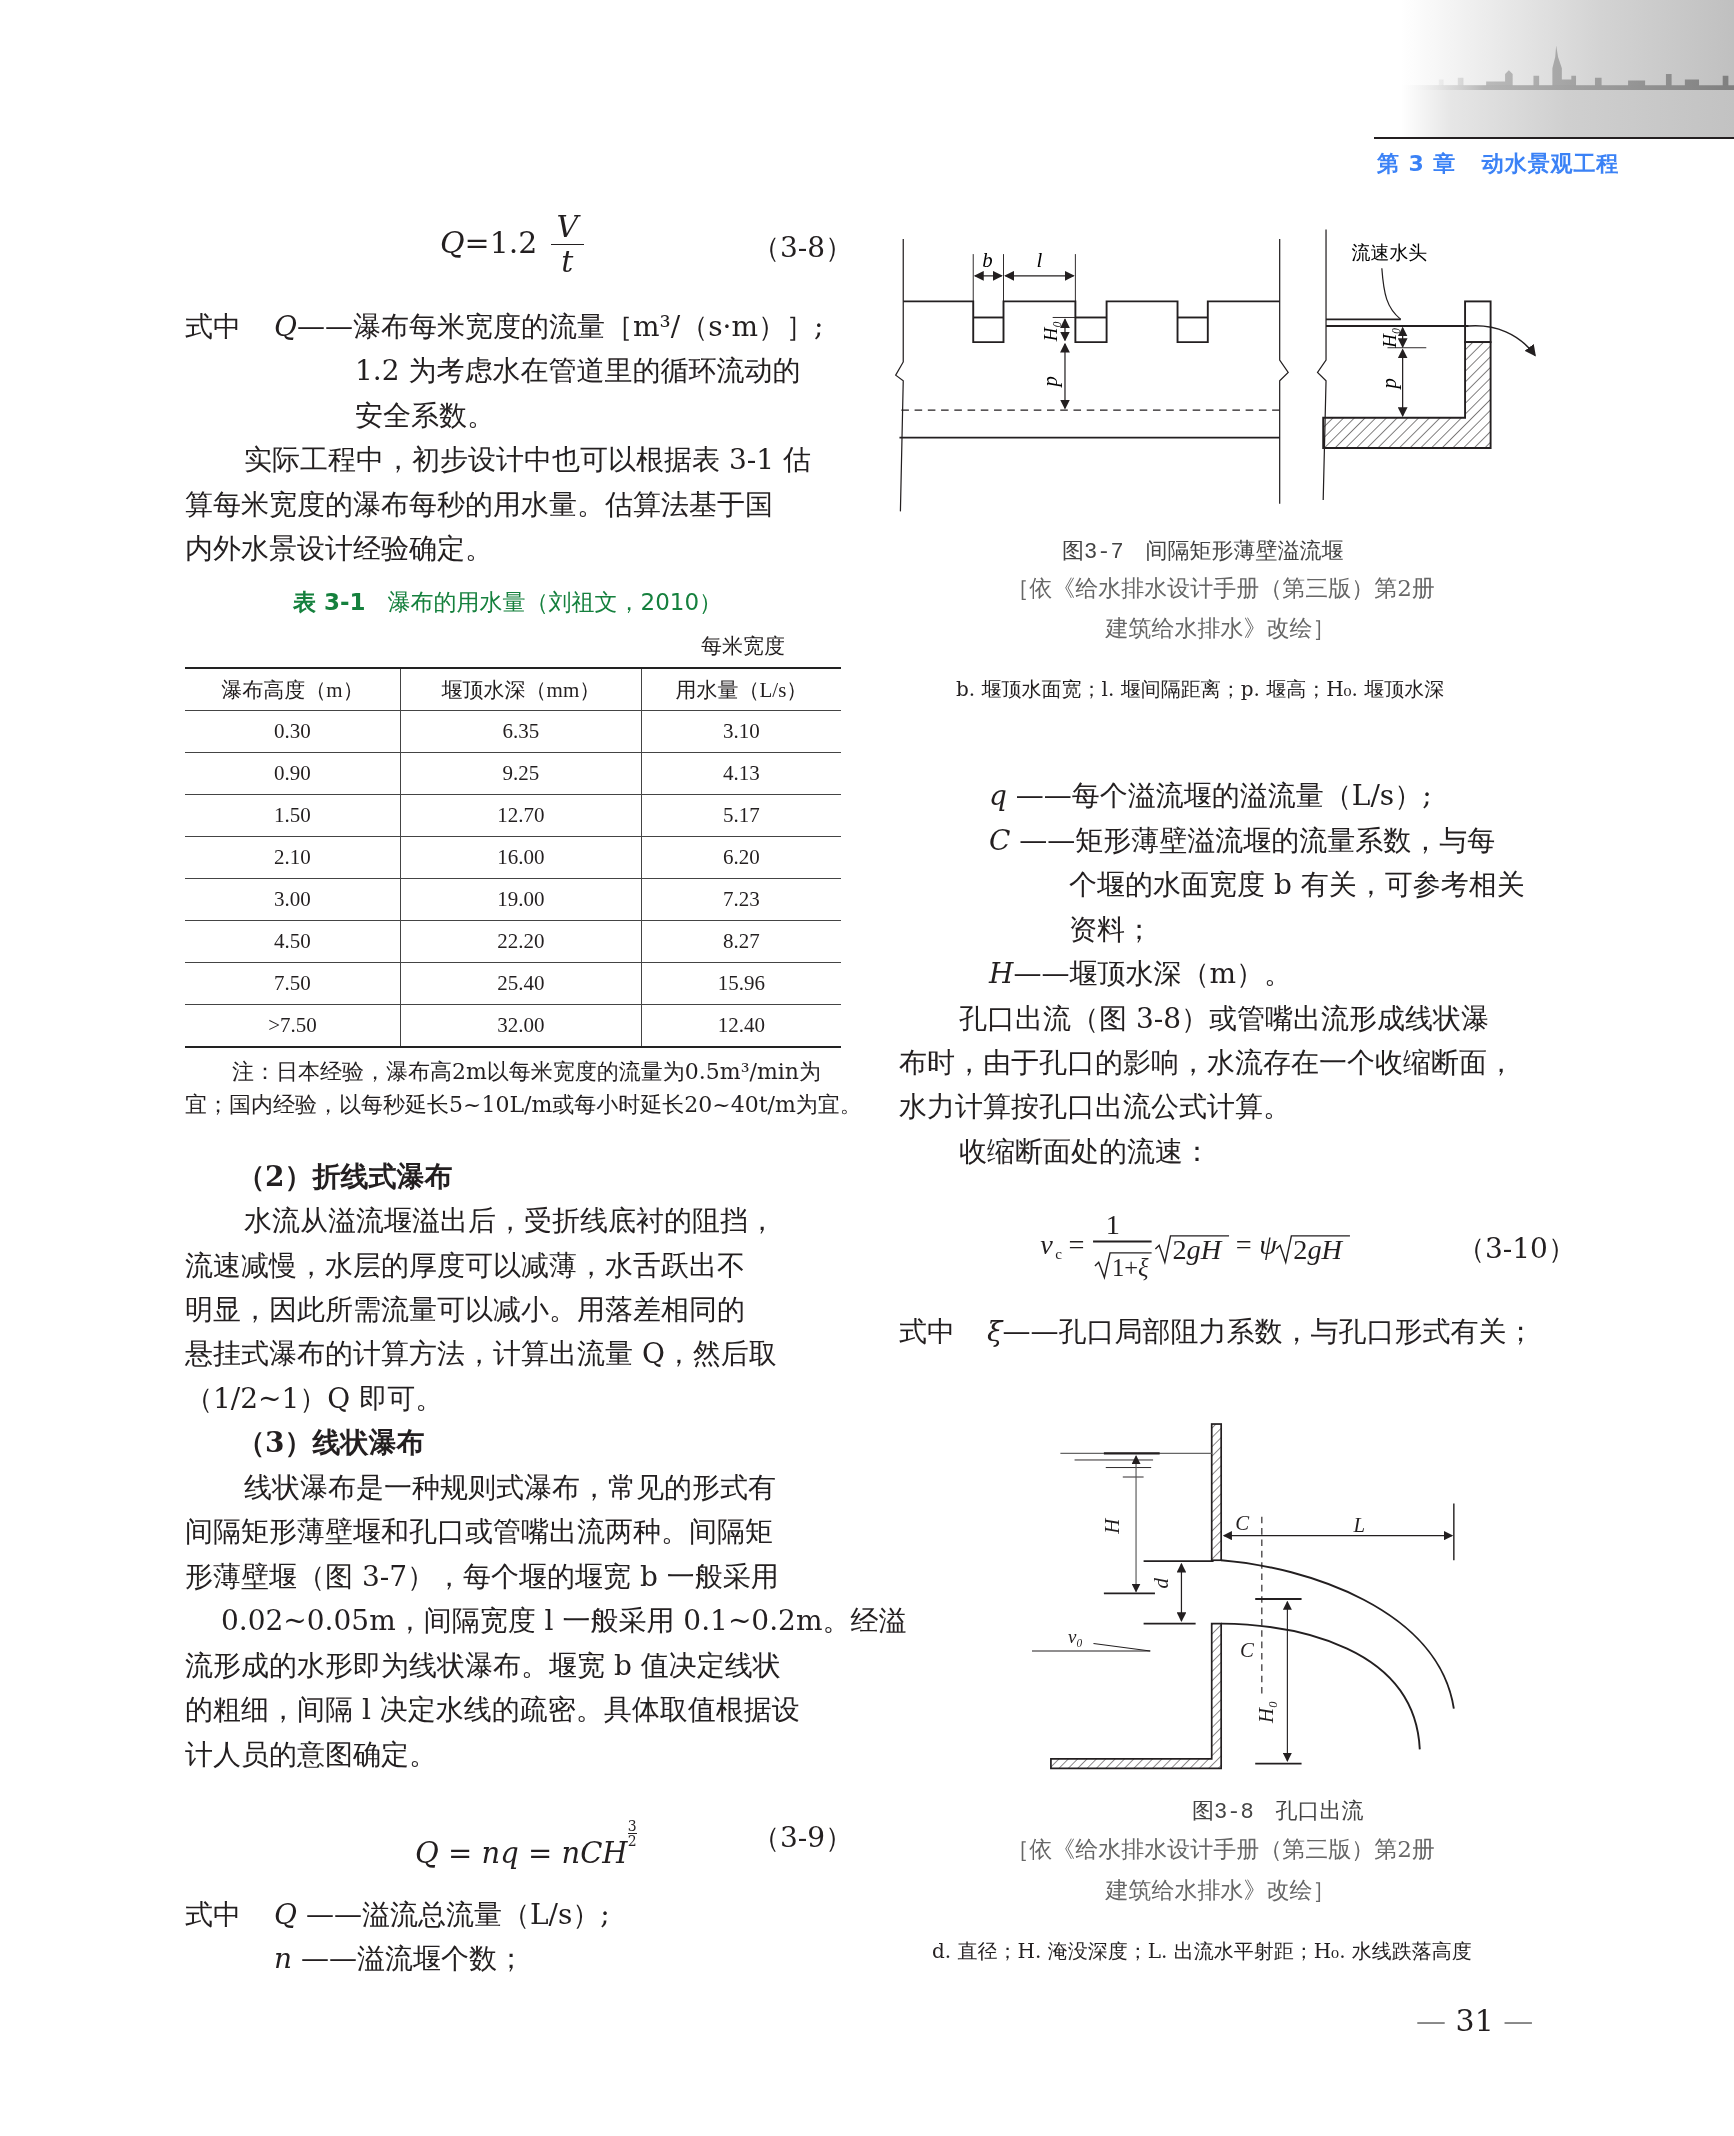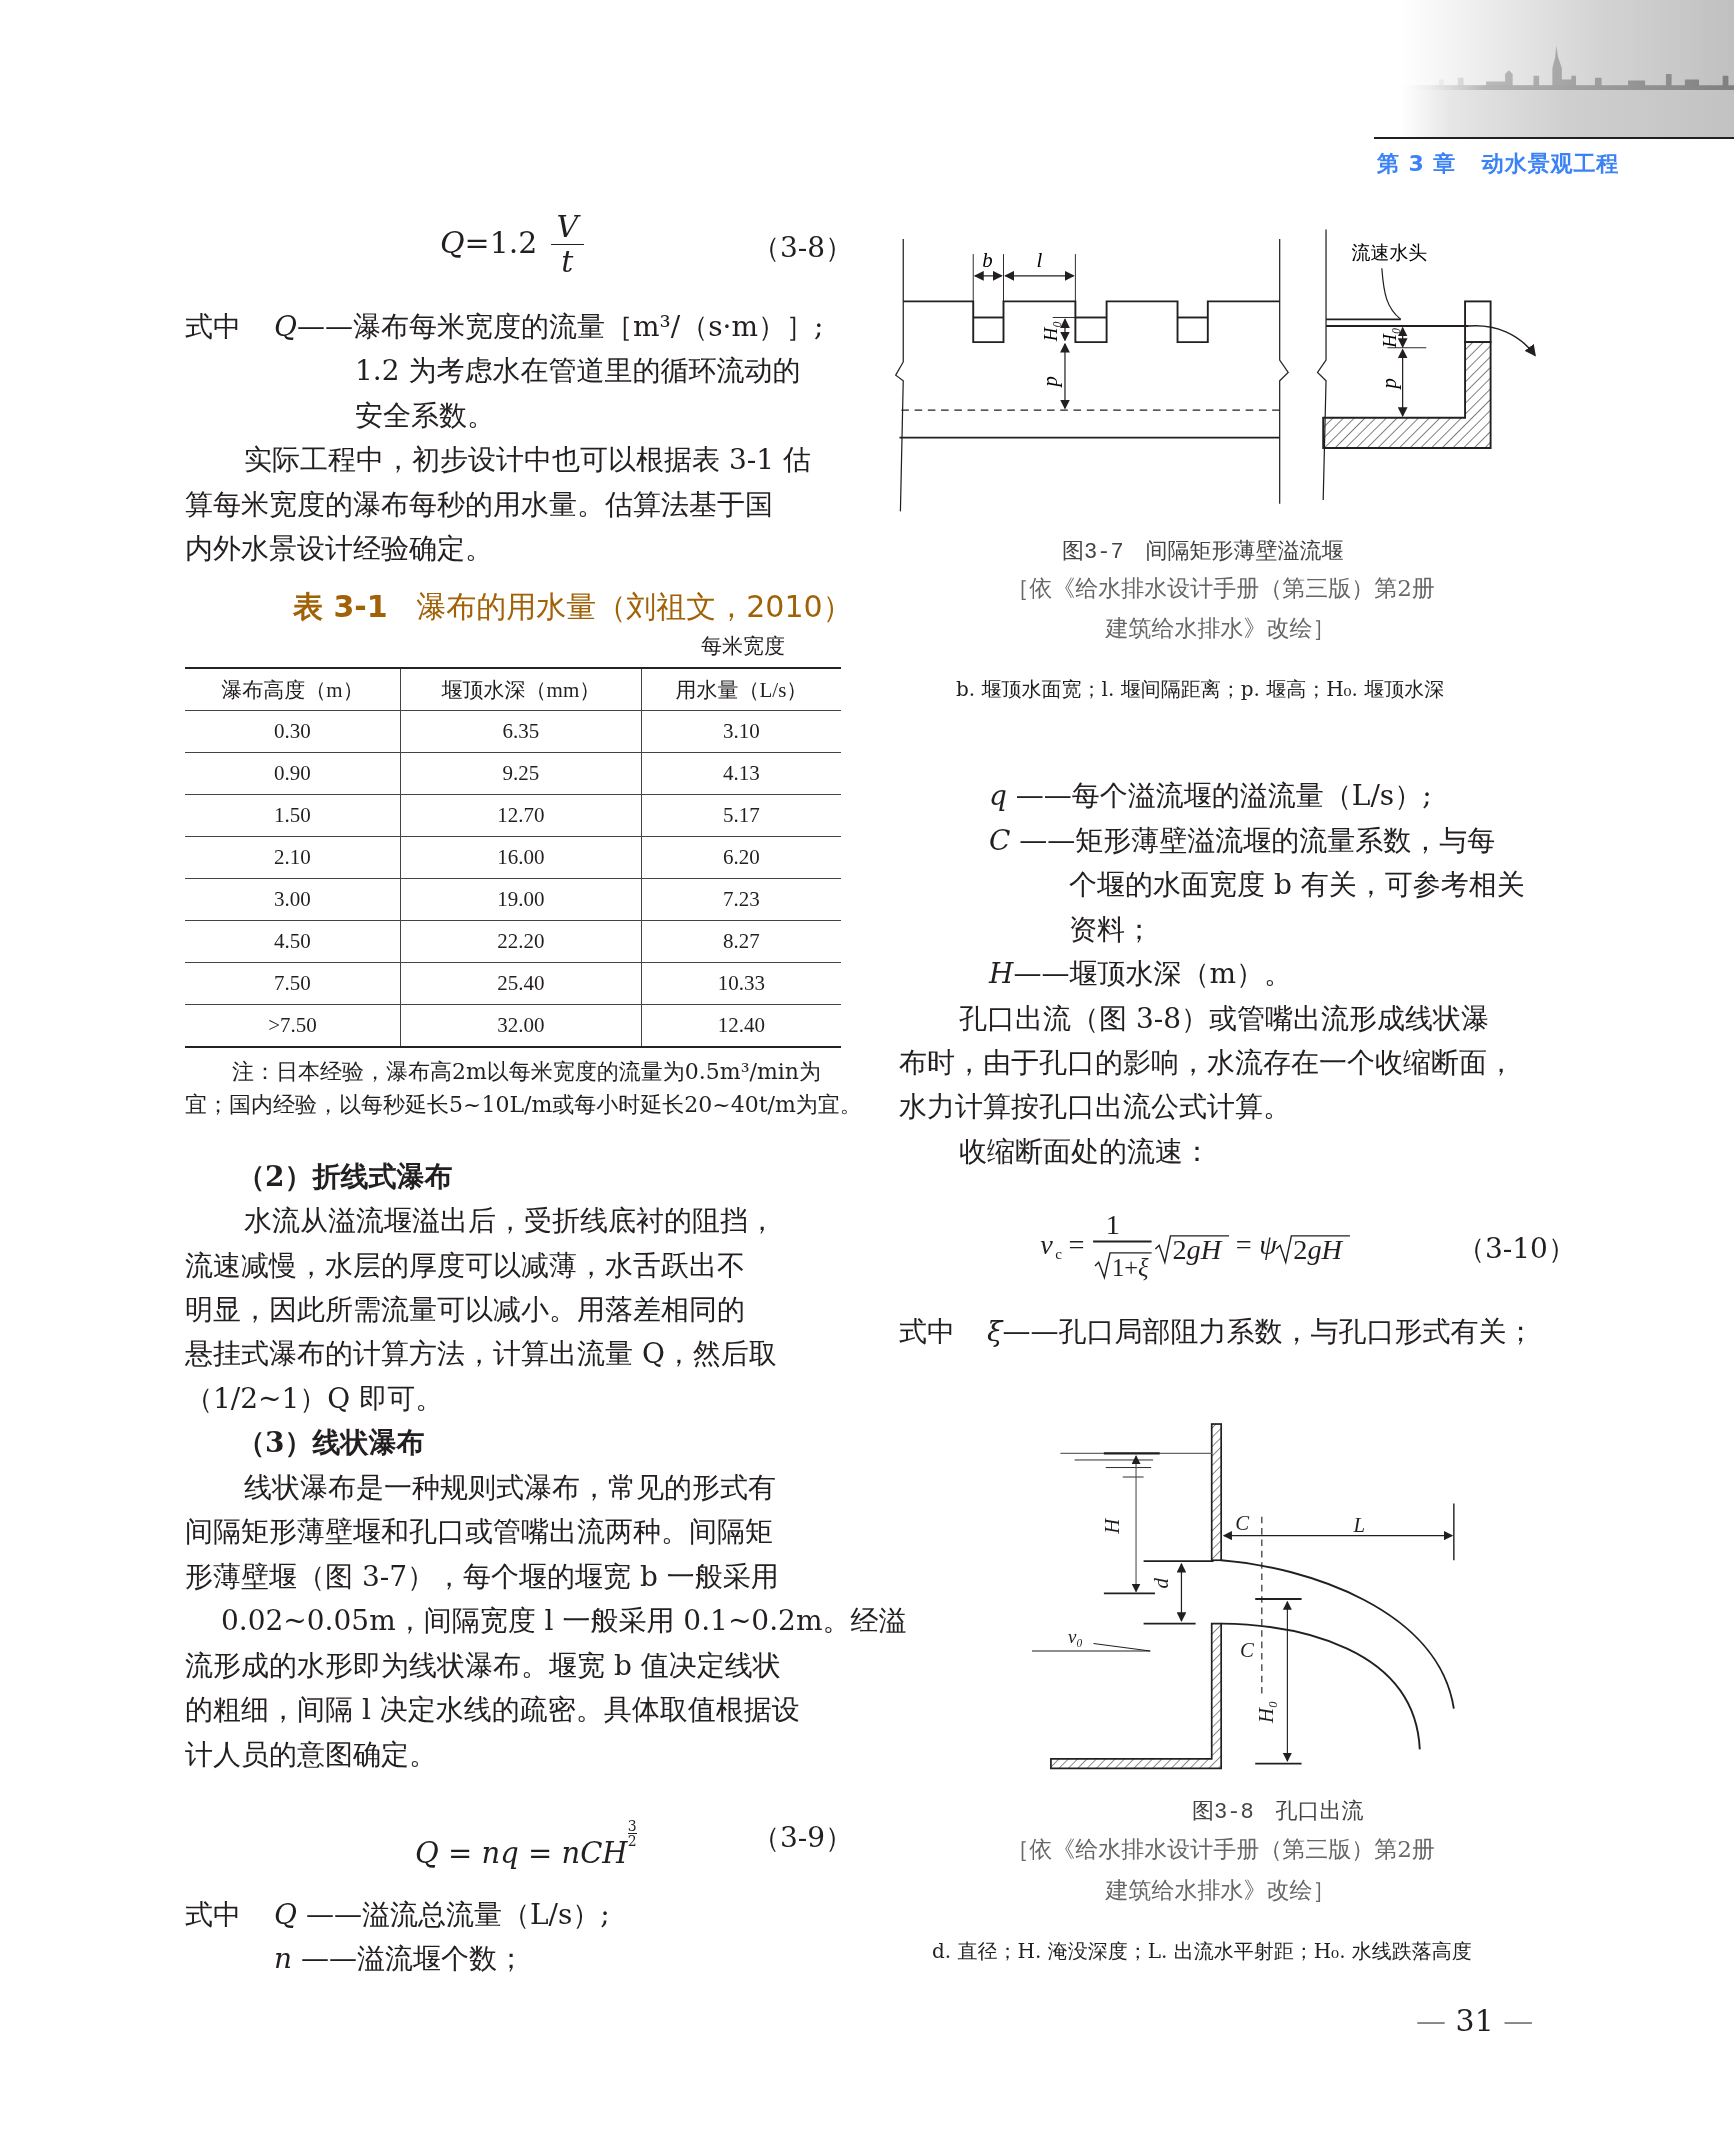--- a/index.html
+++ b/index.html
@@ -64,21 +64,21 @@
 
 <div class="abs txt" style="left:185px;top:305px;">式中</div>
 <div class="abs txt" style="left:274px;top:305px;"><span class="it">Q</span><span>——</span><span>瀑布每米宽度的流量［m³/（s·m）］;</span></div>
 <div class="abs txt" style="left:355px;top:349px;">1.2 为考虑水在管道里的循环流动的</div>
 <div class="abs txt" style="left:355px;top:394px;">安全系数。</div>
 
 <div class="abs txt" style="left:244px;top:438px;">实际工程中，初步设计中也可以根据表 3-1 估</div>
 <div class="abs txt" style="left:185px;top:483px;">算每米宽度的瀑布每秒的用水量。估算法基于国</div>
 <div class="abs txt" style="left:185px;top:527px;">内外水景设计经验确定。</div>
 
-<div class="abs" style="left:293px;top:587px;font-size:30px;color:#a16207;white-space:nowrap;">
+<div class="abs" style="left:293px;top:587px;font-size:23px;color:#15803d;white-space:nowrap;">
   <span class="bold" style="font-family:'DejaVu Sans','Liberation Sans',sans-serif;">表 3-1</span>&nbsp;&nbsp;&nbsp;<span style="font-family:'DejaVu Sans','Liberation Sans',sans-serif;">瀑布的用水量（刘祖文，2010）</span>
 </div>
 <div class="abs" style="left:701px;top:632px;font-size:21px;">每米宽度</div>
 
 <table class="t">
   <thead>
     <tr>
       <th>瀑布高度（m）</th>
       <th>堰顶水深（mm）</th>
       <th>用水量（L/s）</th>
@@ -111,21 +111,21 @@
         <td>7.23</td>
       </tr>
     <tr>
         <td>4.50</td>
         <td>22.20</td>
         <td>8.27</td>
       </tr>
     <tr>
         <td>7.50</td>
         <td>25.40</td>
-        <td>10.33</td>
+        <td>15.96</td>
       </tr>
     <tr>
         <td>&gt;7.50</td>
         <td>32.00</td>
         <td>12.40</td>
       </tr>
   </tbody>
 </table>
 
 <div class="abs small" style="left:232px;top:1057px;">注：日本经验，瀑布高2m以每米宽度的流量为0.5m³/min为</div>

